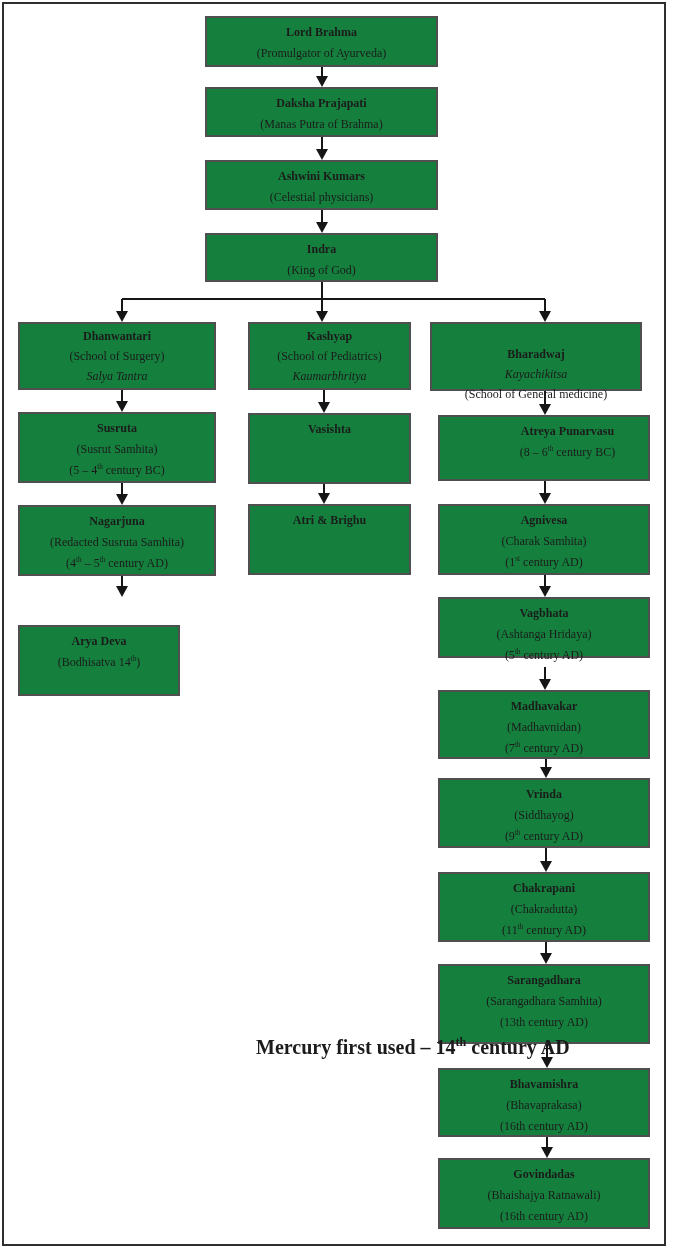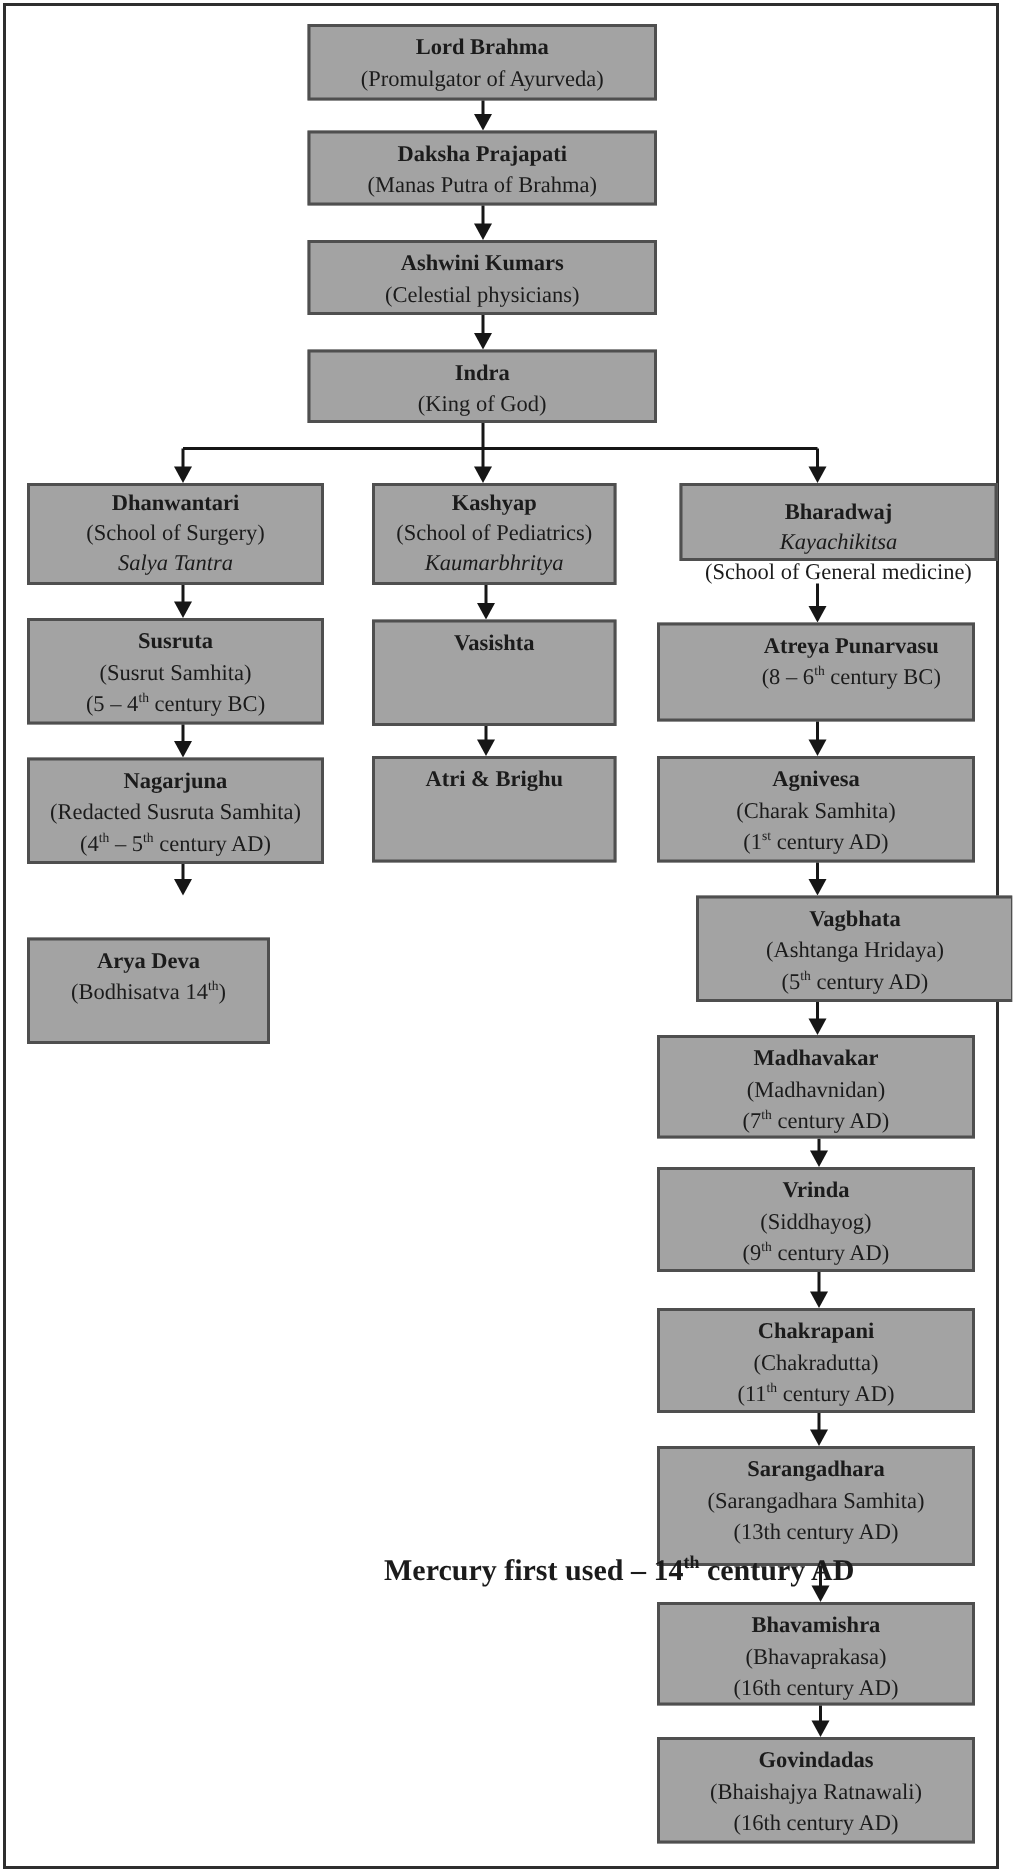--- a/index.html
+++ b/index.html
@@ -6,48 +6,48 @@
   .canvas{
     position:relative;width:675px;height:1247px;background:#ffffff;
     font-family:"Liberation Serif","DejaVu Serif",serif;color:#1b1b1b;overflow:hidden;
   }
   .frame{
     position:absolute;left:2px;top:2px;width:660px;height:1240px;
     border:2px solid #2f2f2f;background:transparent;
   }
   .wires{position:absolute;left:0;top:0;width:675px;height:1247px;}
   .node{
-    position:absolute;background:#a3a3a3;border:2px solid #4f4f4f;
+    position:absolute;background:#15803d;border:2px solid #4f4f4f;
     box-sizing:border-box;text-align:center;padding-top:4px;
-    font-size:15px;line-height:21px;
+    font-size:12px;line-height:21px;
   }
   .node .t{font-weight:700;}
   .node .s{font-weight:400;}
   .node .it{font-style:italic;}
   sup{font-size:0.6em;vertical-align:super;line-height:0;}
   .note{
     position:absolute;left:256px;top:1038px;width:256px;
     font-weight:700;font-size:20px;line-height:18px;text-align:left;white-space:nowrap;
   }
   
   .n-brahma{left:205px;top:16px;width:233px;height:51px;}
   .n-daksha{left:205px;top:87px;width:233px;height:50px;}
   .n-ashwini{left:205px;top:160px;width:233px;height:50px;}
   .n-indra{left:205px;top:233px;width:233px;height:49px;}
   .n-dhanwantari{left:18px;top:322px;width:198px;height:68px;padding-top:2px;line-height:20px;}
   .n-kashyap{left:248px;top:322px;width:163px;height:68px;padding-top:2px;line-height:20px;}
-  .n-bharadwaj{left:453px;top:322px;width:212px;height:52px;padding-top:8px;line-height:20px;}
+  .n-bharadwaj{left:430px;top:322px;width:212px;height:69px;padding-top:20px;line-height:20px;}
   .n-susruta{left:18px;top:412px;width:198px;height:71px;}
   .n-nagarjuna{left:18px;top:505px;width:198px;height:71px;}
   .n-aryadeva{left:18px;top:625px;width:162px;height:71px;}
   .n-vasishta{left:248px;top:413px;width:163px;height:71px;}
   .n-atri{left:248px;top:504px;width:163px;height:71px;}
   .n-atreya{left:438px;top:415px;width:212px;height:66px;padding-left:47px;}
   .n-agnivesa{left:438px;top:504px;width:212px;height:71px;}
-  .n-vagbhata{left:438px;top:597px;width:212px;height:71px;margin-left:26px;}
+  .n-vagbhata{left:438px;top:597px;width:212px;height:61px;}
   .n-madhavakar{left:438px;top:690px;width:212px;height:69px;}
   .n-vrinda{left:438px;top:778px;width:212px;height:70px;}
   .n-chakrapani{left:438px;top:872px;width:212px;height:70px;}
   .n-sarangadhara{left:438px;top:964px;width:212px;height:80px;}
   .n-bhavamishra{left:438px;top:1068px;width:212px;height:69px;}
   .n-govindadas{left:438px;top:1158px;width:212px;height:71px;}
 </style>
 </head>
 <body>
 

